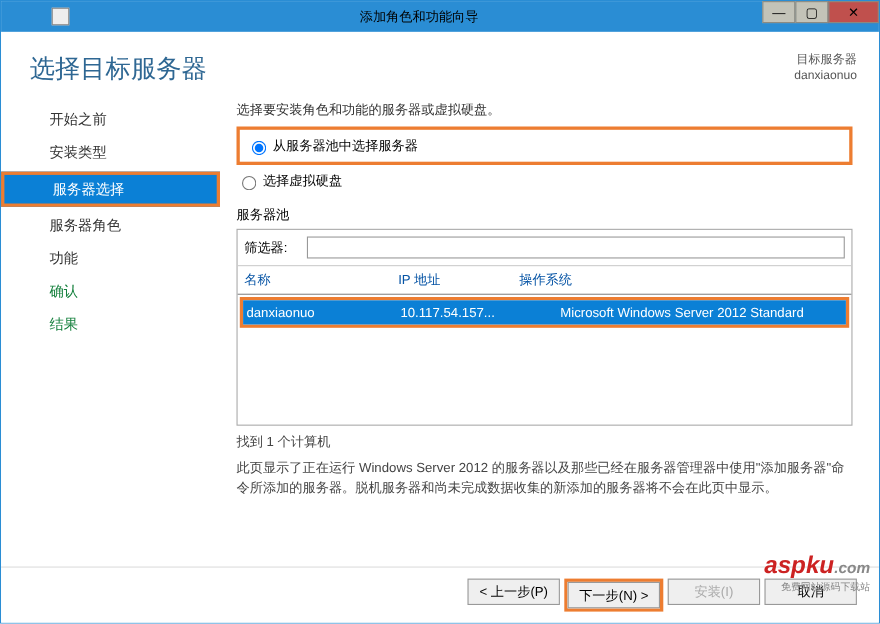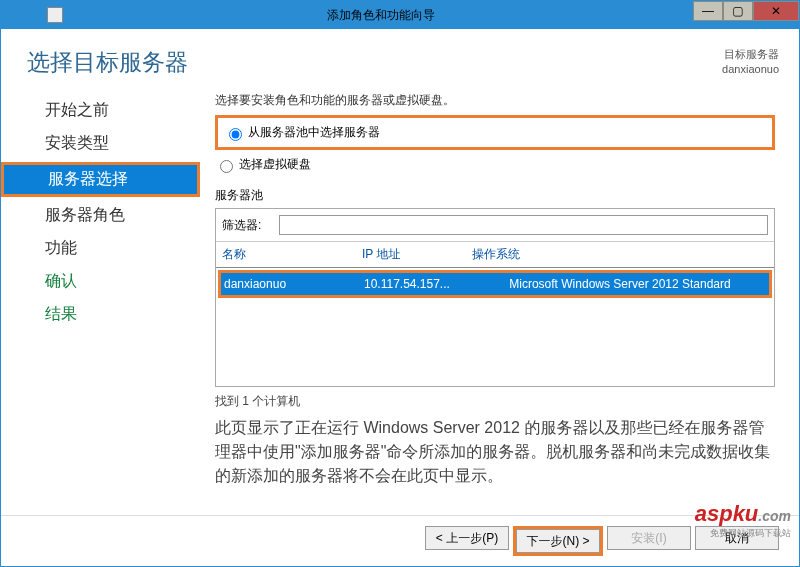--- a/index.html
+++ b/index.html
@@ -10,21 +10,21 @@
   .title-text { flex: 1; text-align: center; font-size: 12px; color: #000; }
   .win-btns { display: flex; height: 100%; }
   .win-btn { width: 30px; height: 20px; background: #c3c3b8; border: 1px solid #8a8a82; display:flex; align-items:center; justify-content:center; font-size:12px; margin-top:0; }
   .win-btn.close { background: #c0504d; color: #000; width:46px; }
   .body { flex: 1; background: #fff; display: flex; flex-direction: column; padding: 0; position: relative; }
   .header-row { display:flex; padding: 18px 20px 0 26px; }
   .page-title { color: #2e6793; font-size: 23px; font-weight: 400; flex:1; }
   .dest { text-align: right; font-size: 11px; color: #555; line-height:1.4; }
   .middle { flex:1; display:flex; padding: 14px 0 0 0; }
   .sidebar { width: 196px; padding-top: 4px; }
-  .side-item { font-size: 16px; color: #333; padding: 4px 0 4px 44px; margin-bottom:4px; }
+  .side-item { font-size: 13px; color: #333; padding: 4px 0 4px 44px; margin-bottom:4px; }
   .side-item.current { background: #0b80d6; color: #fff; padding-left: 44px; border: 3px solid #ed7d31; margin-right:-3px;}
   .side-item.disabled { color: #15803d; font-family: Liberation Mono, monospace; }
   .content { flex:1; padding: 0 24px 0 18px; display:flex; flex-direction:column; }
   .prompt { font-size: 12px; color: #333; margin-bottom: 6px; }
   .radio-box-highlight { border: 3px solid #ed7d31; padding: 4px 6px; margin-bottom: 4px; }
   .radio-row { display:flex; align-items:center; font-size:12px; margin:2px 0; }
   .radio-row input { margin-right: 6px; }
   .pool-label { font-size:12px; margin-top: 12px; margin-bottom:4px; }
   .pool-box { border:1px solid #aaa; padding:0; }
   .filter-row { display:flex; align-items:center; padding:6px; border-bottom:1px solid #ccc;gap:12px; }
@@ -34,21 +34,21 @@
   .gh-name { width:140px; }
   .gh-ip { width:110px; }
   .gh-os { flex:1; }
   .highlight-row-wrap { border:3px solid #ed7d31; margin:2px; }
   .grid-row { display:flex; background:#0b80d6; color:#fff; font-size:12px; padding:4px 3px; }
   .gc-name { width:140px; }
   .gc-ip { width:110px; }
   .gc-os { flex:1;text-align:center; }
   .grid-body-empty { height:86px; }
   .found { font-size:12px; margin-top:6px; color:#444; }
-  .desc { font-size:16px; color:#444; margin-top:6px; line-height:1.5; }
+  .desc { font-size:12px; color:#444; margin-top:6px; line-height:1.5; }
   .footer { border-top: 1px solid #ddd; padding: 10px 20px; display:flex; justify-content:flex-end; gap:4px; }
   .btn { min-width:84px; height:24px; font-size:12px; background:#efefef; border:1px solid #999; cursor:pointer; }
   .btn.disabled { color:#aaa; }
   .btn-highlight { border:3px solid #ed7d31; padding:0; display:inline-block; }
   .btn-highlight .btn { margin:0; }
   .watermark { position:absolute; right:8px; bottom:26px; font-size:22px; font-style:italic; font-weight:bold; color:#c22; pointer-events:none; }
   .watermark small { display:block; font-size:9px; color:#888; font-style:normal; font-weight:normal; text-align:right; }
 </style>
 </head>
 <body>

